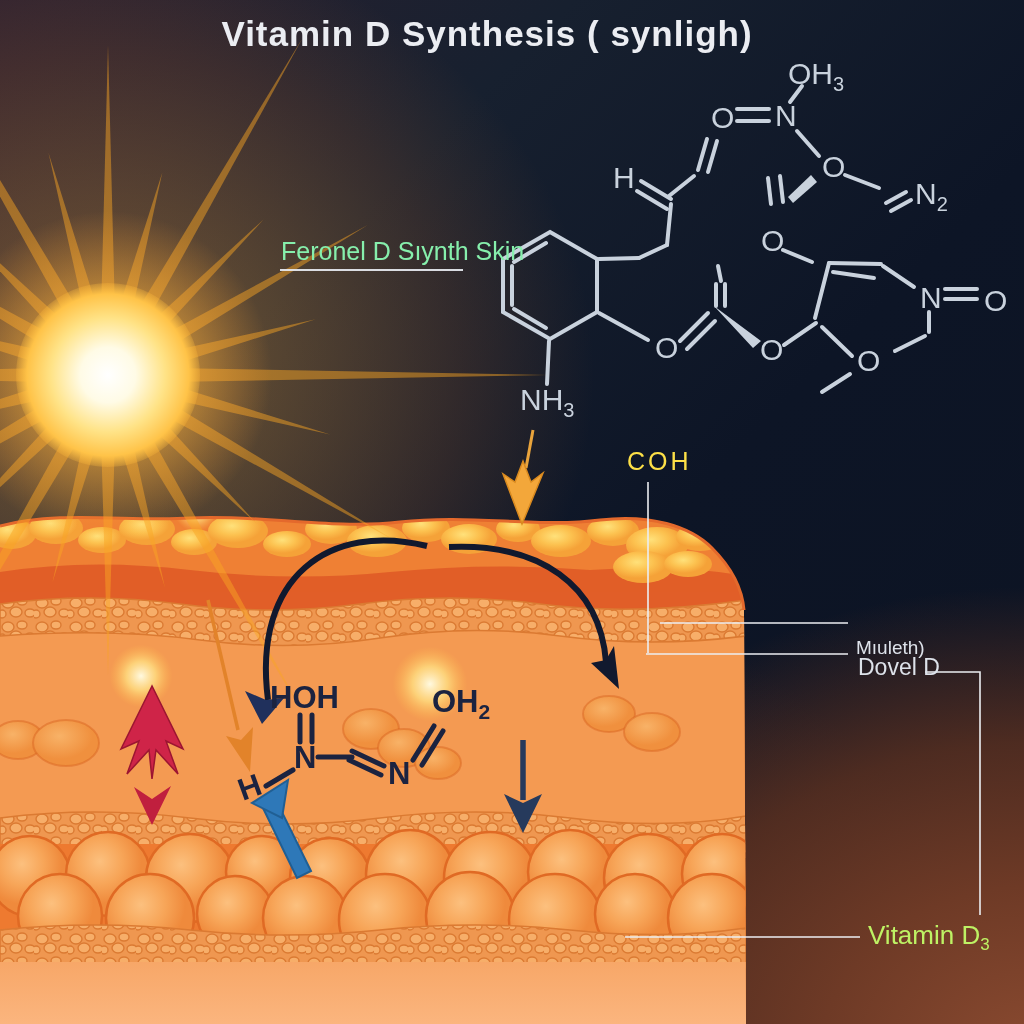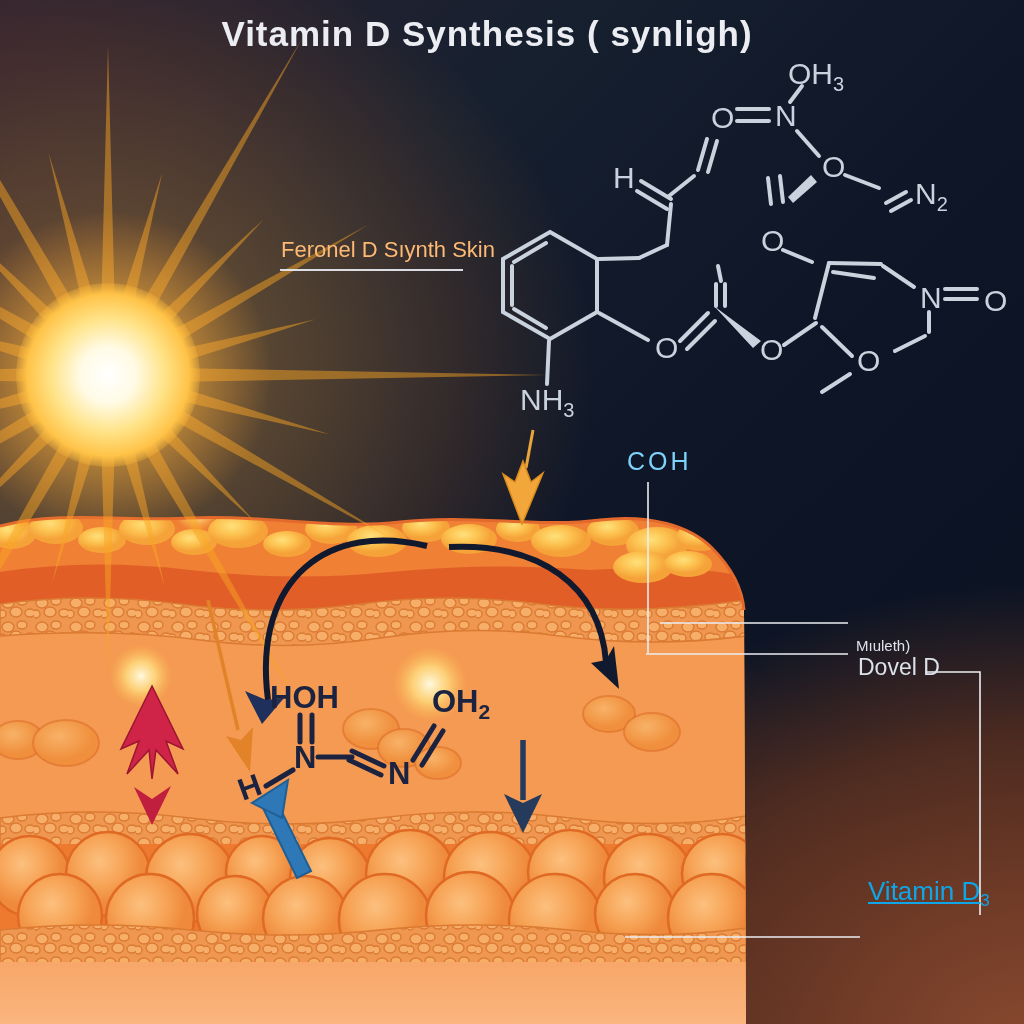--- a/index.html
+++ b/index.html
@@ -9,26 +9,26 @@
       background:
         radial-gradient(760px 600px at 101% 103%, #8a4a30 0%, #6e3a26 28%, rgba(96,50,32,.78) 52%, rgba(40,28,30,0) 78%),
         radial-gradient(900px 760px at 35% 110%, rgba(118,60,34,.75) 0%, rgba(80,42,30,.4) 45%, rgba(18,20,34,0) 75%),
         linear-gradient(135deg,#2c2130 0%,#17202f 28%,#0d1526 58%,#0c1322 100%);}
   .haze{position:absolute;inset:0;pointer-events:none;
         background:radial-gradient(640px 580px at 108px 375px, rgba(248,172,62,.42), rgba(186,104,42,.18) 55%, rgba(0,0,0,0) 76%);}
   svg{position:absolute;display:block;}
   .lbl{position:absolute;color:#dde2ea;white-space:nowrap;}
   #title{left:0;right:0;top:14px;text-align:center;font-size:35px;font-weight:bold;
          color:#ebedf2;letter-spacing:1px;transform:translateX(-25px);}
-  #caption{left:281px;top:237px;font-size:22px;color:#fdba74;}
+  #caption{left:281px;top:237px;font-size:25px;color:#86efac;}
   #caption-underline{position:absolute;left:280px;top:269px;width:183px;height:2px;background:rgba(232,236,242,.92);}
-  #coh{left:627px;top:447px;font-size:25px;letter-spacing:3px;color:#7dd3fc;}
+  #coh{left:627px;top:447px;font-size:25px;letter-spacing:3px;color:#fde047;}
   #dovel{left:858px;top:606px;font-size:23px;margin-top:48px;}
-  #miuleth{left:856px;top:637px;font-size:15px;}
-  #vitd{left:868px;top:876px;font-size:26px;color:#0ea5e9;text-decoration:underline;}
+  #miuleth{left:856px;top:637px;font-size:19px;}
+  #vitd{left:868px;top:920px;font-size:26px;color:#bef264;}
   #vitd sub{font-size:17px;}
   .molLight text{fill:#c9d2dd;font-size:30px;font-family:"Liberation Sans",sans-serif;}
   .molLight .sub{font-size:20px;}
   .molLight line, .molLight path{stroke:#c9d2dd;stroke-width:4;stroke-linecap:round;}
   .molDark text{fill:#1b2340;font-size:31px;font-weight:bold;font-family:"Liberation Sans",sans-serif;}
   .molDark .sub{font-size:21px;}
   .molDark line{stroke:#1b2340;stroke-width:5;stroke-linecap:round;}
   .leader{stroke:#eceef2;stroke-width:1.6;fill:none;}
 </style>
 </head>

